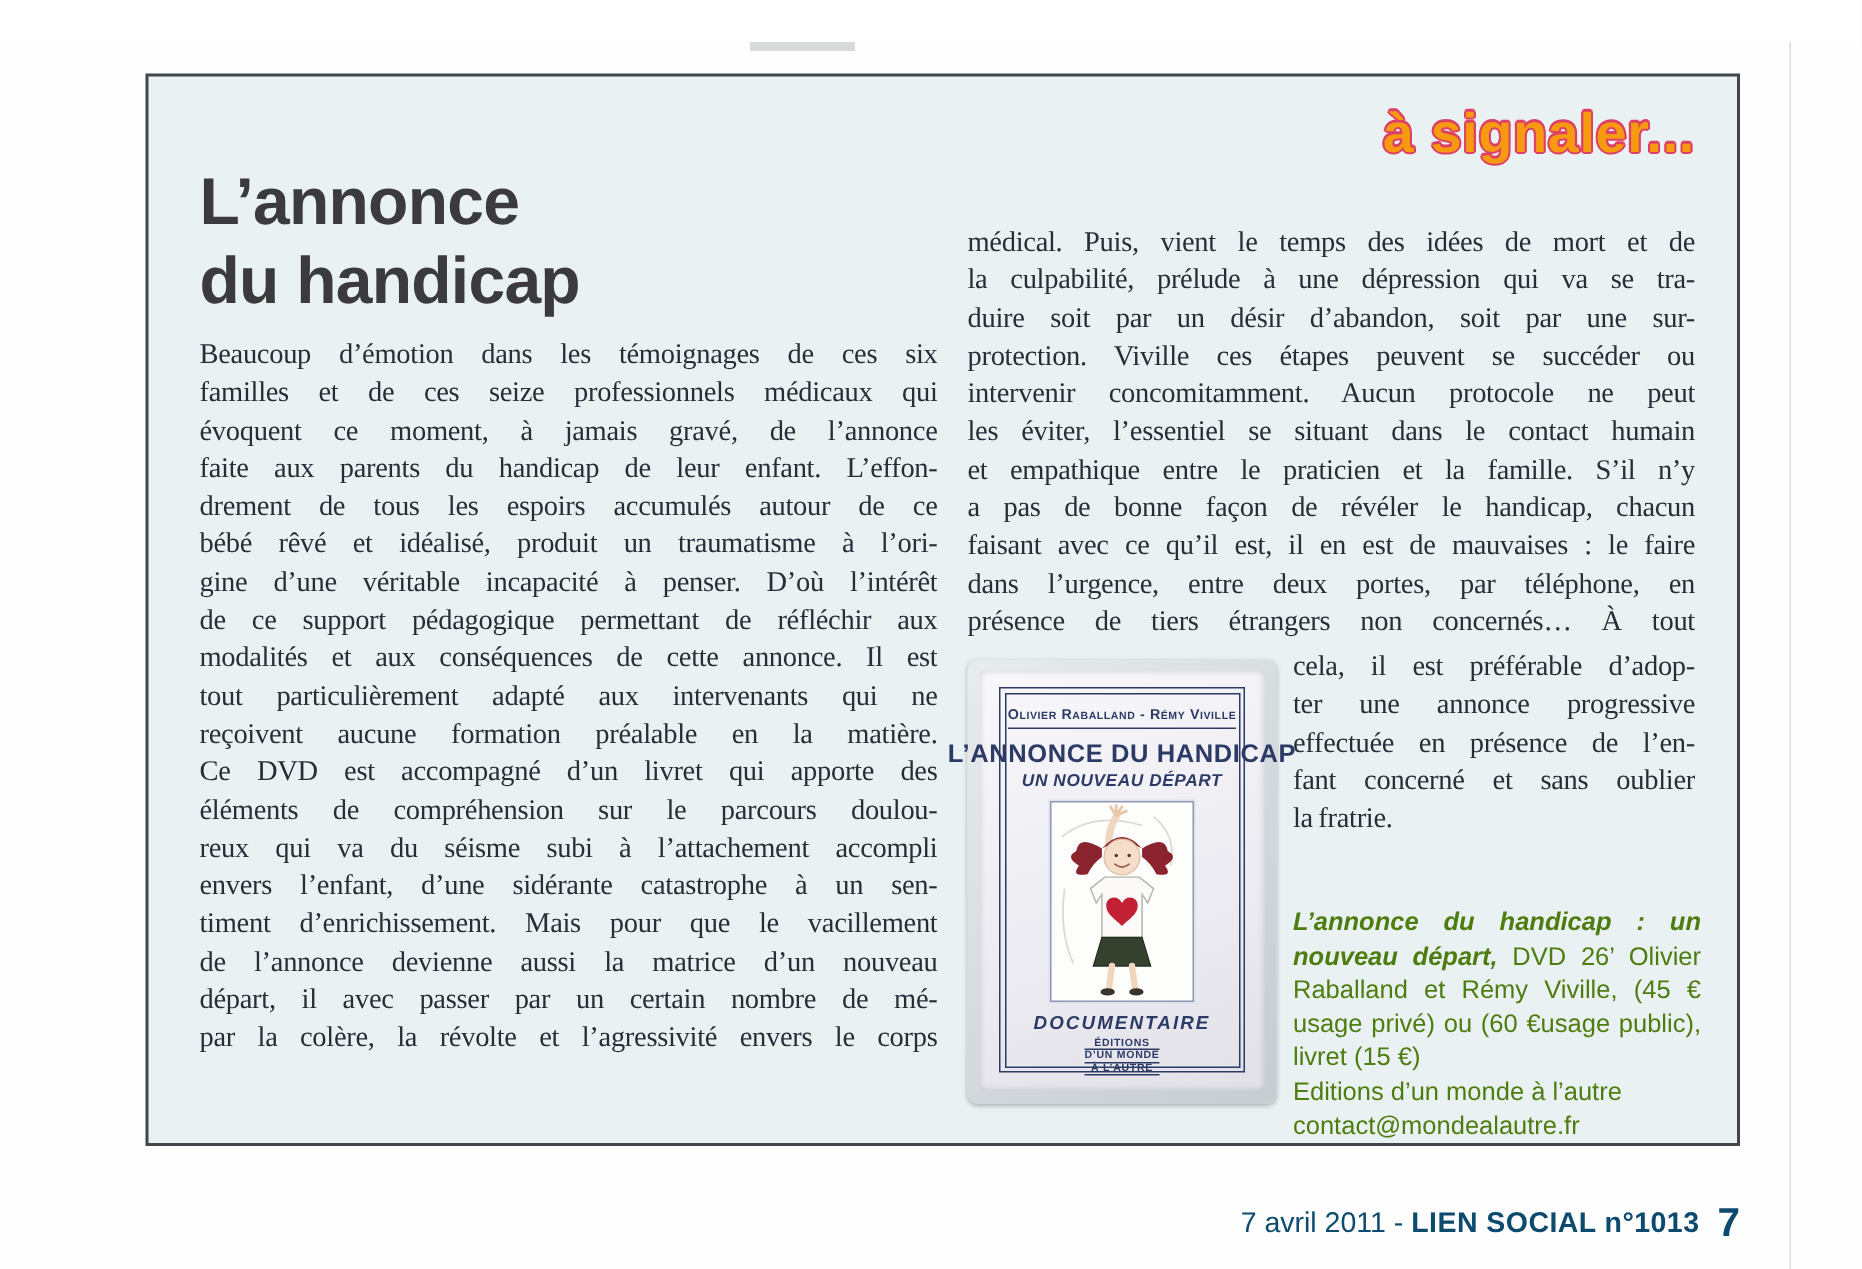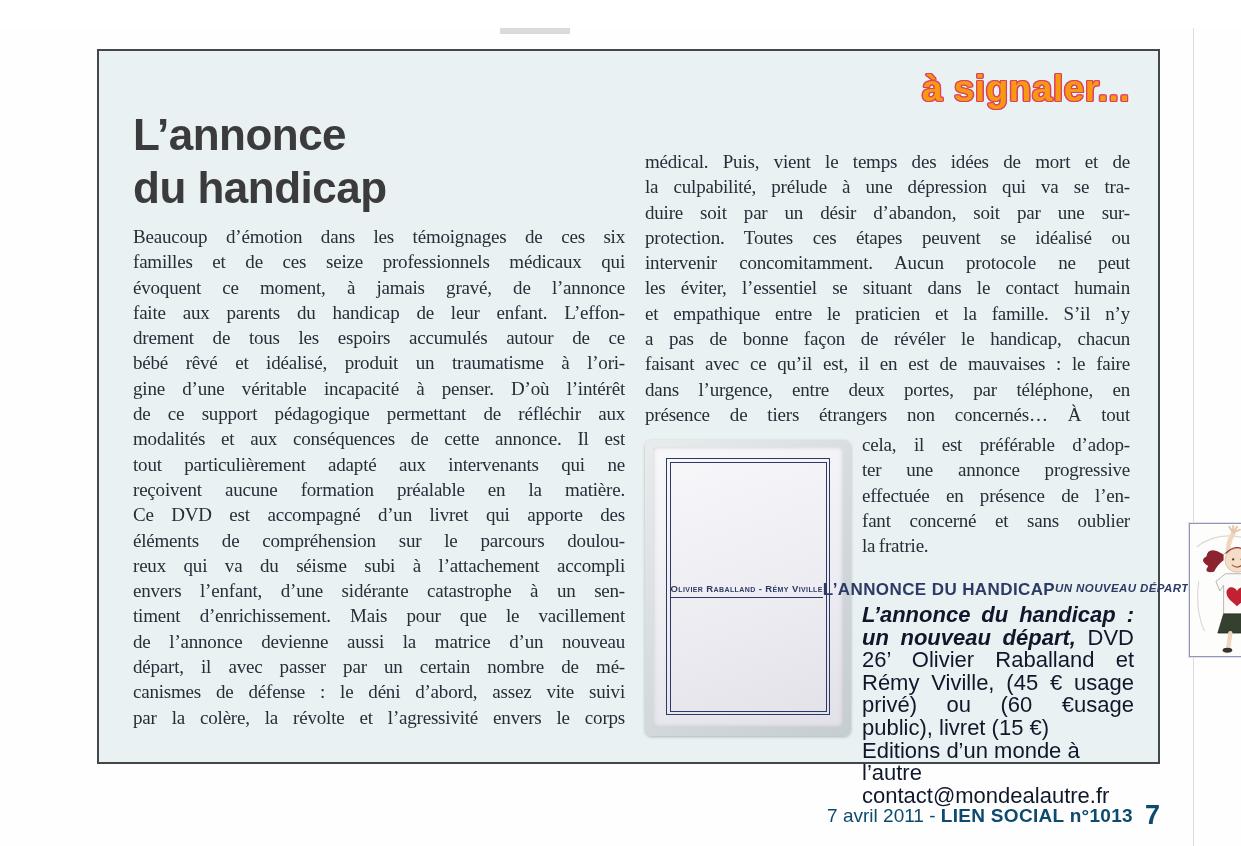--- a/index.html
+++ b/index.html
@@ -37,39 +37,39 @@
 
   
   .cover-photo{position:absolute;left:645px;top:412px;width:206px;height:296px;
                background:linear-gradient(135deg,#e9eced 0%,#d3d9dc 55%,#c6cdd1 100%);
                border-radius:7px;box-shadow:0 1px 3px rgba(60,70,75,.35);}
   .cover-case{position:absolute;inset:7px 8px 9px 8px;border-radius:4px;
               background:linear-gradient(160deg,#f8f7fa 0%,#ecebf1 60%,#e2e1e8 100%);
               box-shadow:inset 0 0 4px rgba(120,120,140,.35);}
   .cover-frame{position:absolute;inset:11px 13px 12px 13px;border:1.6px solid #2c3a66;}
   .cover-frame-inner{position:absolute;inset:2.5px;border:1px solid #2c3a66;
-                     display:flex;align-items:center;}
+                     display:flex;flex-direction:column;align-items:center;}
   .cover-authors{margin-top:8px;font-size:9.5px;font-weight:bold;color:#2c3a66;
                  font-variant:small-caps;letter-spacing:.4px;border-bottom:1px solid #2c3a66;
                  padding-bottom:3px;white-space:nowrap;}
   .cover-title{margin-top:7px;font-size:17px;font-weight:bold;color:#2c3a66;
                text-transform:uppercase;letter-spacing:.4px;white-space:nowrap;}
   .cover-subtitle{margin-top:2px;font-size:11.5px;font-weight:bold;font-style:italic;
                   color:#2c3a66;text-transform:uppercase;letter-spacing:.4px;white-space:nowrap;}
   .cover-picture{margin-top:7px;width:94px;height:132px;background:#fdfdfc;
                  border:1px solid #8f97b5;box-shadow:0 0 0 1px #dfe1ea;}
   .cover-genre{margin-top:7px;font-size:12.5px;font-weight:bold;color:#2c3a66;
                text-transform:uppercase;letter-spacing:1.4px;font-style:italic;}
   .cover-publisher{margin-top:3px;text-align:center;color:#2c3a66;}
   .pub-line{font-size:7px;line-height:7.5px;font-weight:bold;text-transform:uppercase;
             letter-spacing:.5px;border-bottom:.5px solid #2c3a66;}
 
   
-  .caption{position:absolute;left:862px;top:576px;width:272px;font-size:22px;
-           line-height:22.6px;color:#0f172a;}
+  .caption{position:absolute;left:862px;top:576px;width:272px;font-size:17px;
+           line-height:22.6px;color:#4d7c0f;}
   .caption p{margin:0;text-align:justify;}
   .cap-bold{font-weight:bold;font-style:italic;}
 
   
   .footer{position:absolute;top:772px;right:81px;display:flex;align-items:center;
           color:#0c4a6e;white-space:pre;}
   .footer-date{font-size:19px;}
   .footer-mag{font-size:19px;font-weight:bold;letter-spacing:.3px;}
   .footer-page{font-size:27px;font-weight:bold;margin-left:12px;}
 </style>
@@ -102,29 +102,28 @@
       <div class="tline">modalités et aux conséquences de cette annonce. Il est</div>
       <div class="tline">tout particulièrement adapté aux intervenants qui ne</div>
       <div class="tline">reçoivent aucune formation préalable en la matière.</div>
       <div class="tline">Ce DVD est accompagné d’un livret qui apporte des</div>
       <div class="tline">éléments de compréhension sur le parcours doulou-</div>
       <div class="tline">reux qui va du séisme subi à l’attachement accompli</div>
       <div class="tline">envers l’enfant, d’une sidérante catastrophe à un sen-</div>
       <div class="tline">timent d’enrichissement. Mais pour que le vacillement</div>
       <div class="tline">de l’annonce devienne aussi la matrice d’un nouveau</div>
       <div class="tline">départ, il avec passer par un certain nombre de mé-</div>
-      <div class="tline">canismes de défense : le déni d’abord, assez vite suivi</div>
       <div class="tline">par la colère, la révolte et l’agressivité envers le corps</div>
     </div>
 
   <div class="textcol col-right">
       <div class="tline">médical. Puis, vient le temps des idées de mort et de</div>
       <div class="tline">la culpabilité, prélude à une dépression qui va se tra-</div>
       <div class="tline">duire soit par un désir d’abandon, soit par une sur-</div>
-      <div class="tline">protection. Toutes ces étapes peuvent se idéalisé ou</div>
+      <div class="tline">protection. Viville ces étapes peuvent se succéder ou</div>
       <div class="tline">intervenir concomitamment. Aucun protocole ne peut</div>
       <div class="tline">les éviter, l’essentiel se situant dans le contact humain</div>
       <div class="tline">et empathique entre le praticien et la famille. S’il n’y</div>
       <div class="tline">a pas de bonne façon de révéler le handicap, chacun</div>
       <div class="tline">faisant avec ce qu’il est, il en est de mauvaises : le faire</div>
       <div class="tline">dans l’urgence, entre deux portes, par téléphone, en</div>
       <div class="tline">présence de tiers étrangers non concernés… À tout</div>
     </div>
 
   <div class="textcol col-wrap">

